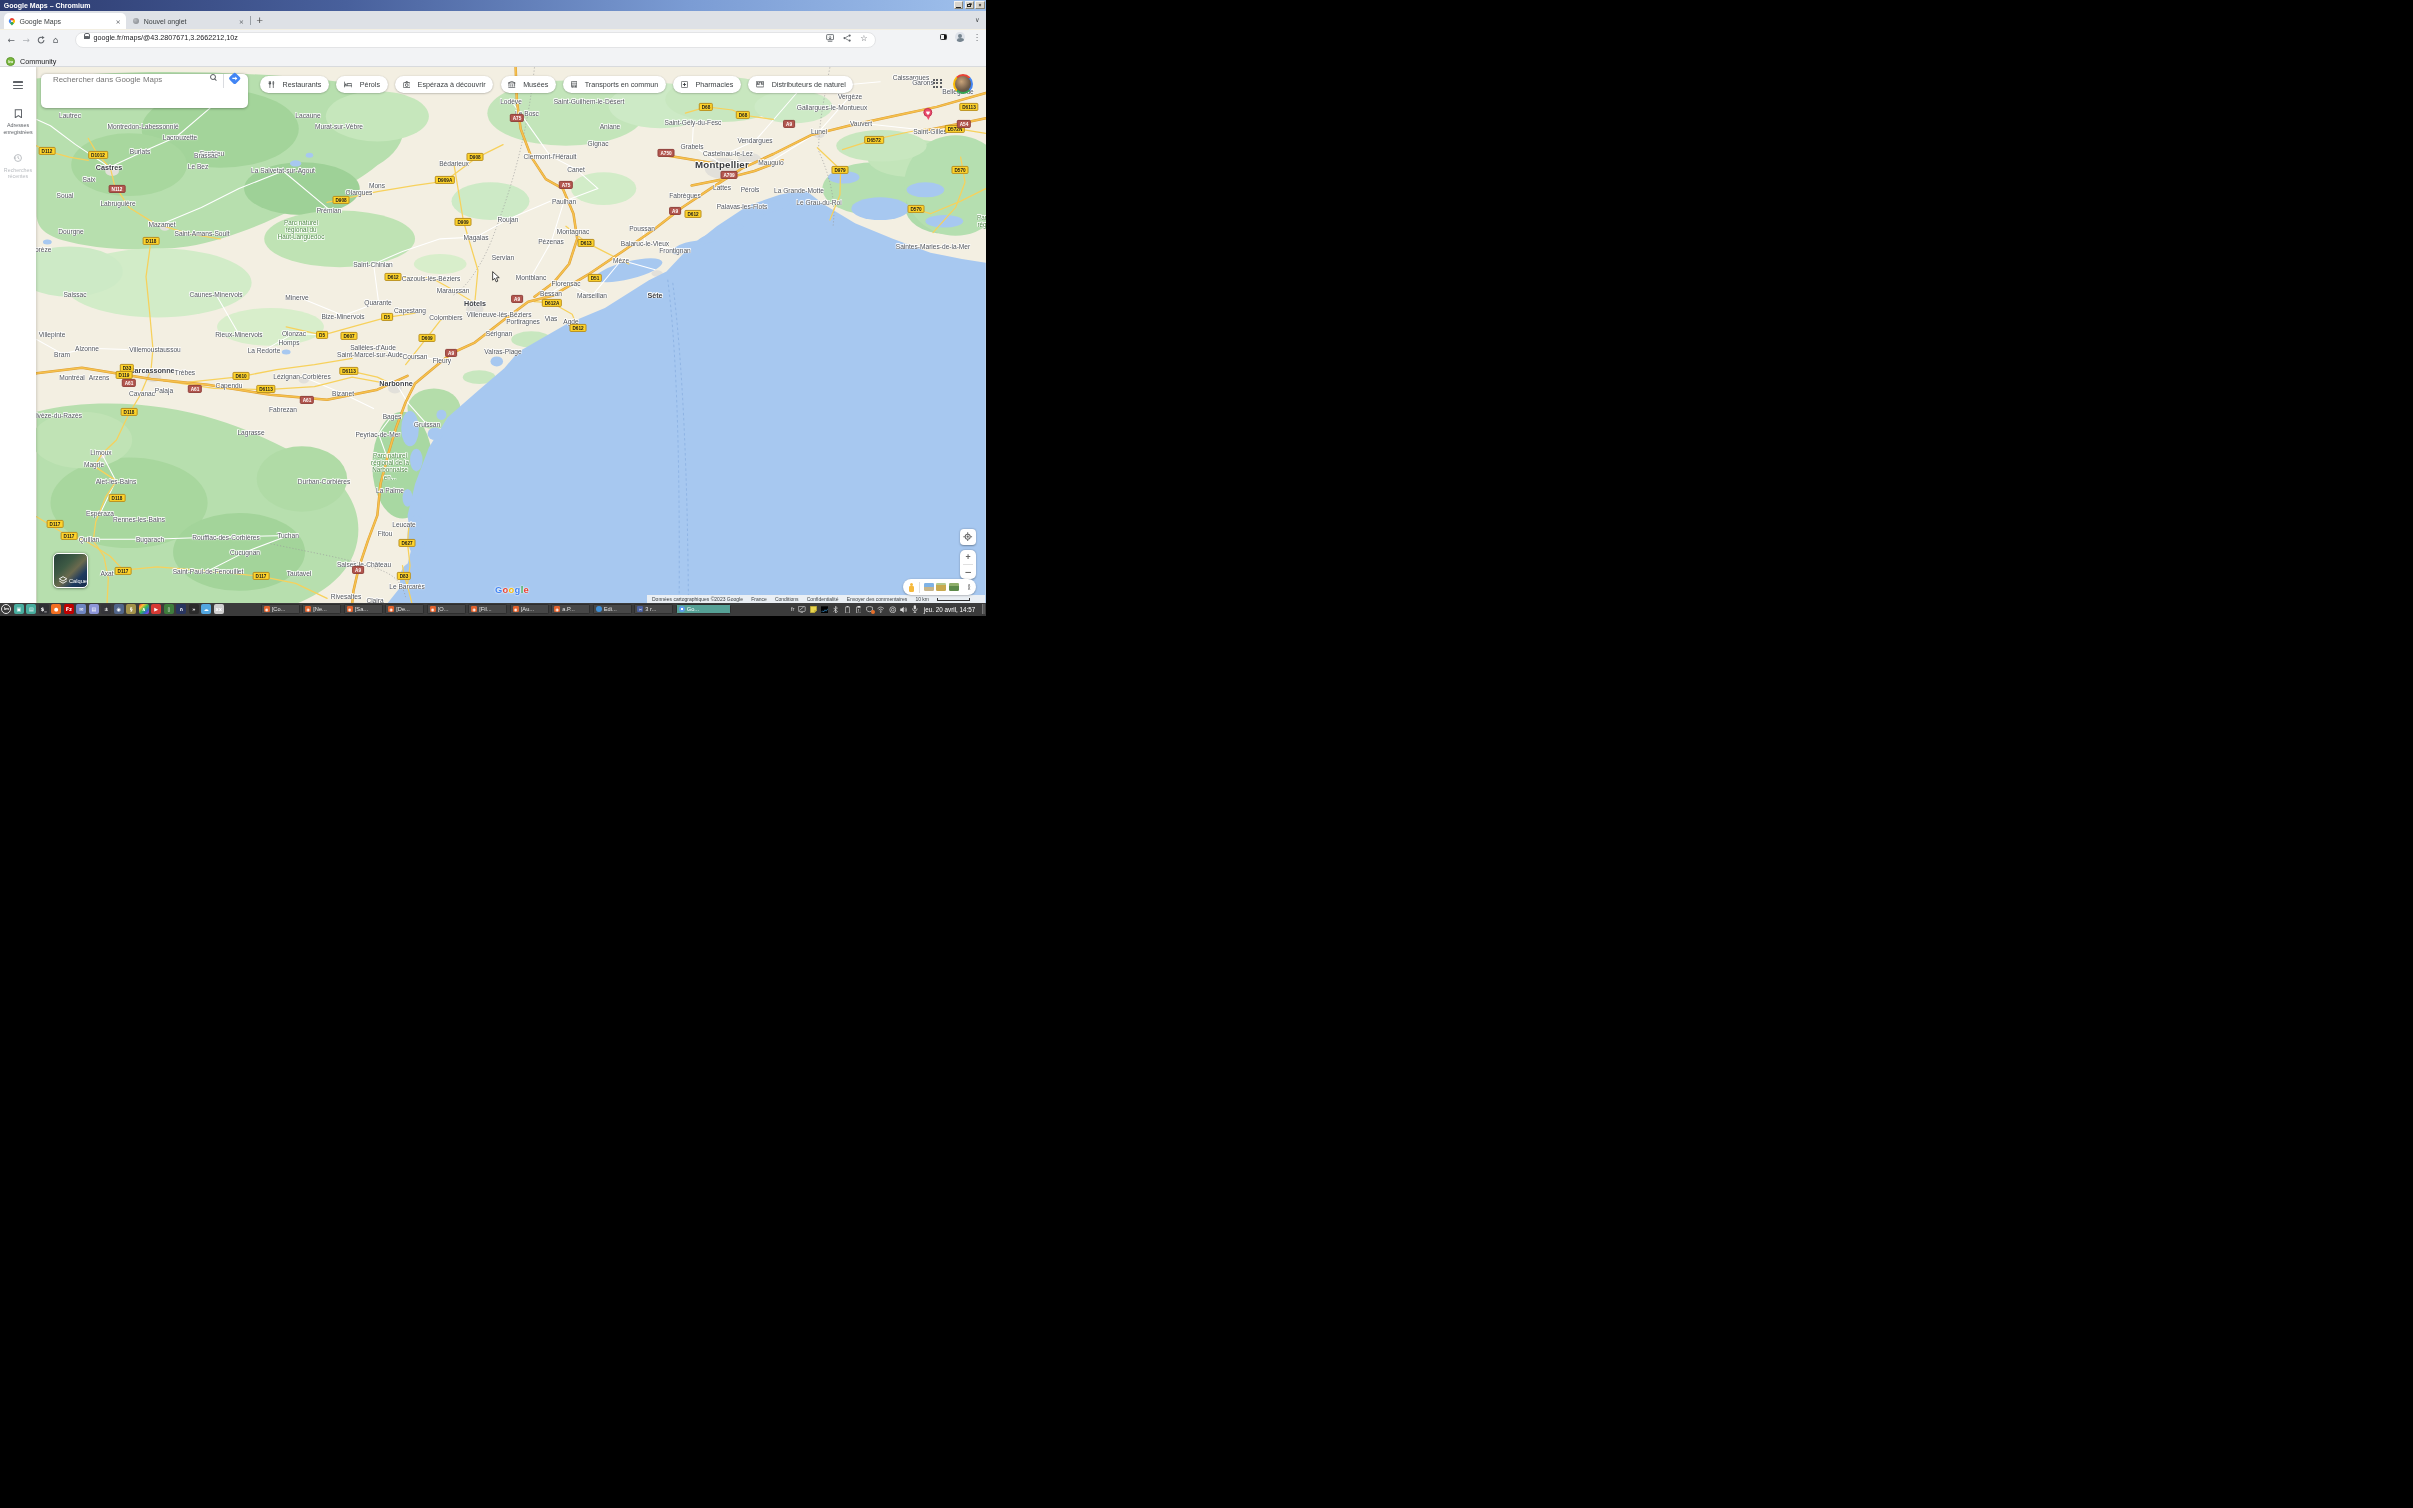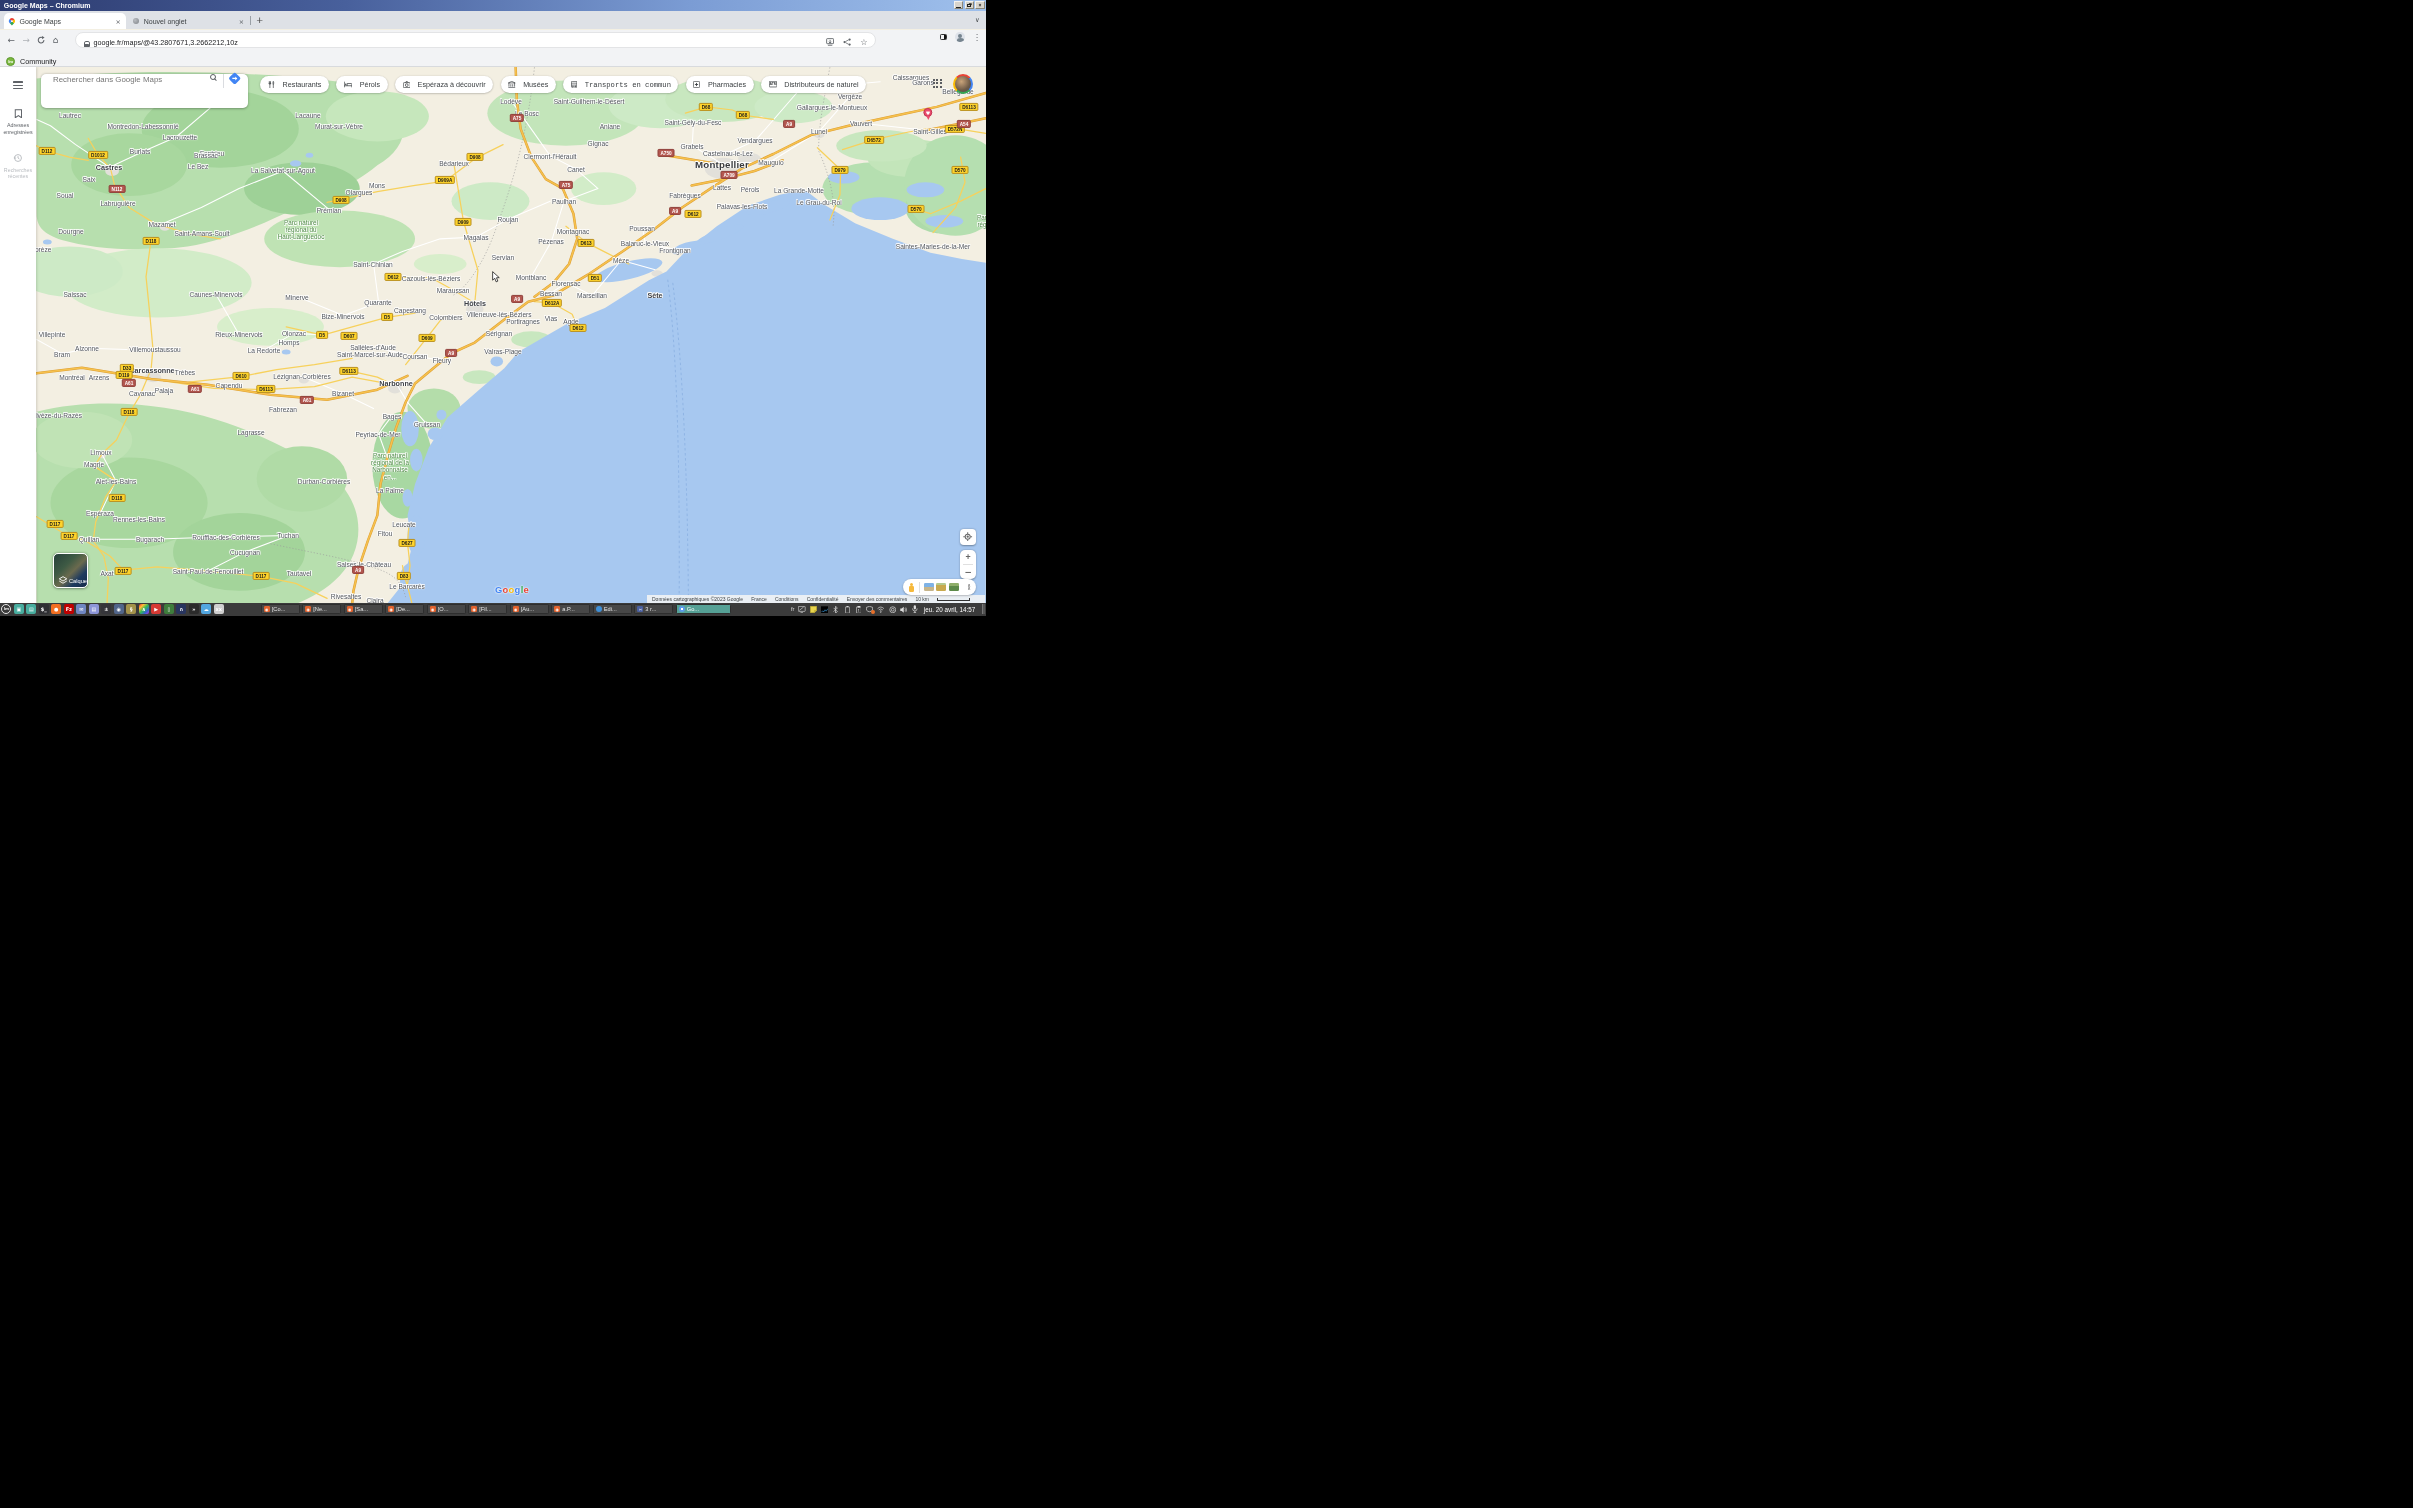--- a/index.html
+++ b/index.html
@@ -42,21 +42,21 @@
   .favicon-pin::after{content:"";position:absolute;left:1.9px;top:1.9px;width:2.5px;height:2.5px;border-radius:50%;background:#fff;}
   .globe{width:6.3px;height:6.3px;margin-right:4.4px;border-radius:50%;background:radial-gradient(circle at 35% 35%,#b9bcc1,#7e8287);}
   .tabdivider{position:absolute;left:250px;top:5px;width:0.6px;height:8.8px;background:#9aa0a6;}
   .newtab{position:absolute;left:256px;top:3.8px;font-size:8.8px;color:#444;}
   .tabchev{position:absolute;right:6.3px;top:4.4px;font-size:6.3px;color:#3c4043;}
 
   .toolbar{position:absolute;left:0;top:29.5px;width:100%;height:21px;background:#f2f3f5;z-index:10;display:flex;align-items:center;}
   .navico{color:#5f6368;font-size:8.8px;margin-left:7.5px;}
   .navico.dis{color:#aeb1b6;}
   .omnibox{position:absolute;left:75px;top:2.5px;width:801px;height:15.7px;background:#fff;border:0.6px solid #e3e4e6;
-    border-radius:8.2px;display:flex;align-items:flex-end;font-size:7.2px;color:#202124;}
+    border-radius:8.2px;display:flex;align-items:flex-start;font-size:7.2px;color:#202124;}
   .lock{width:5px;height:5.7px;position:relative;margin:0 5px 0 7.5px;}
   .lock::before{content:"";position:absolute;left:0.6px;top:0;width:3.8px;height:3.8px;border:0.9px solid #5f6368;border-radius:1.9px 1.9px 0 0;}
   .lock::after{content:"";position:absolute;left:0;top:2.5px;width:5px;height:3.1px;background:#5f6368;border-radius:0.6px;}
   .obicons{margin-left:auto;display:flex;align-items:center;gap:8.8px;margin-right:7.5px;color:#5f6368;}
   .rticons{position:absolute;right:5px;top:2.5px;display:flex;align-items:center;gap:8.2px;color:#444;}
   .sidepanel{width:7.5px;height:6.3px;border:0.9px solid #333;border-radius:1.3px;position:relative;}
   .sidepanel::after{content:"";position:absolute;right:0;top:0;width:2.5px;height:4.4px;background:#111;}
   .tbavatar{width:9.4px;height:9.4px;border-radius:50%;background:#dfe3ea;position:relative;overflow:hidden;}
   .tbavatar::before{content:"";position:absolute;left:2.8px;top:1.6px;width:3.8px;height:3.8px;border-radius:50%;background:#76848f;}
   .tbavatar::after{content:"";position:absolute;left:1.3px;top:5.7px;width:7px;height:4.4px;border-radius:50% 50% 0 0;background:#76848f;}
@@ -692,21 +692,21 @@
         <span>Espéraza à découvrir</span>
       </button>
       <button class="chip" style="border: none; cursor: pointer; font-family: inherit;">
         <span style="display: flex; margin-right: 3.8px;">
           <svg width="7.5" height="7" viewBox="0 0 12 11">
             <path d="M6,0.5 L11.5,3 H0.5 Z M1.5,3 V9 M4.5,5 V9 M7.5,5 V9 M10.5,3 V9 M0.5,10.5 H11.5" stroke="#3c4043" fill="none" stroke-width="1.1"></path>
           </svg>
         </span>
         <span>Musées</span>
       </button>
-      <button class="chip" style="border: none; cursor: pointer; font-family: Liberation Mono, monospace;">
+      <button class="chip" style="border: none; cursor: pointer; font-family: Liberation Sans, sans-serif;">
         <span style="display: flex; margin-right: 3.8px;">
           <svg width="6.3" height="7.5" viewBox="0 0 10 12">
             <rect x="0.5" y="0.5" width="9" height="9" rx="1.5" stroke="#3c4043" fill="none" stroke-width="1.2"></rect>
             <path d="M0.5,3.5 H9.5 M0.5,6.5 H9.5" stroke="#3c4043" stroke-width="1"></path>
             <circle cx="3" cy="8.2" r="0.9" fill="#3c4043"></circle>
             <circle cx="7" cy="8.2" r="0.9" fill="#3c4043"></circle>
             <path d="M2,10 L1,11.7 M8,10 L9,11.7" stroke="#3c4043" stroke-width="1.1"></path>
           </svg>
         </span>
         <span>Transports en commun</span>

